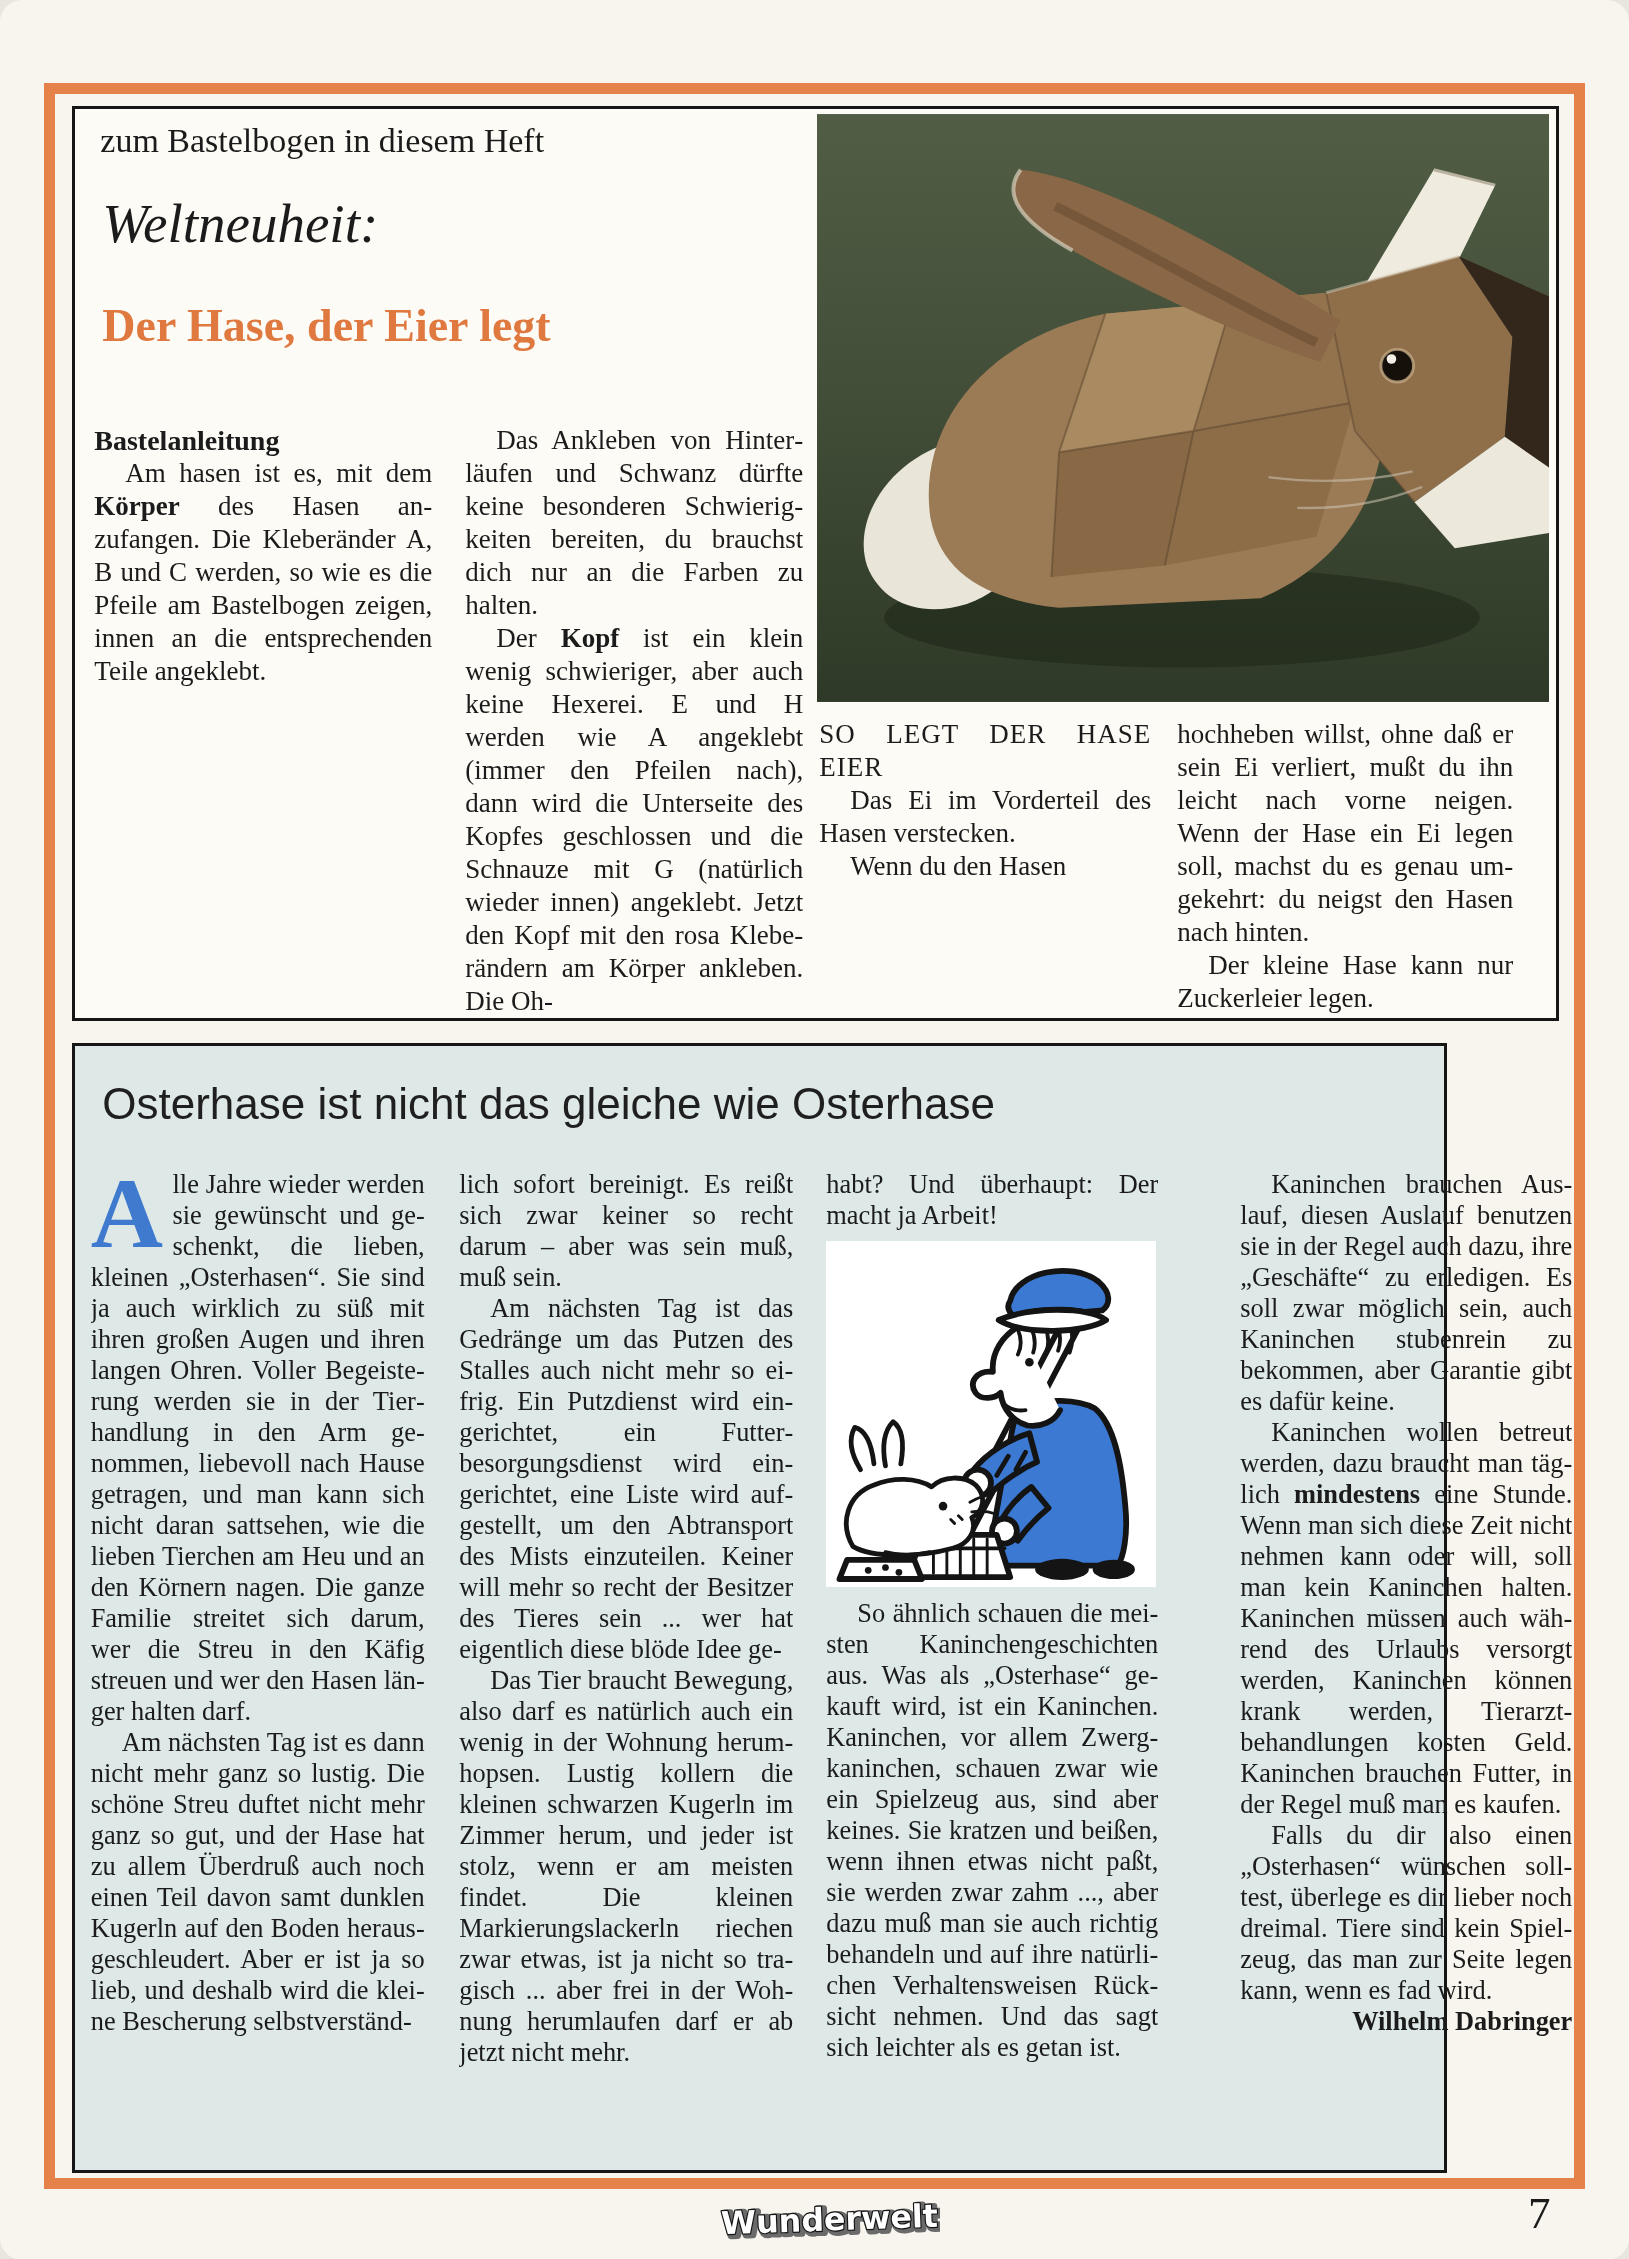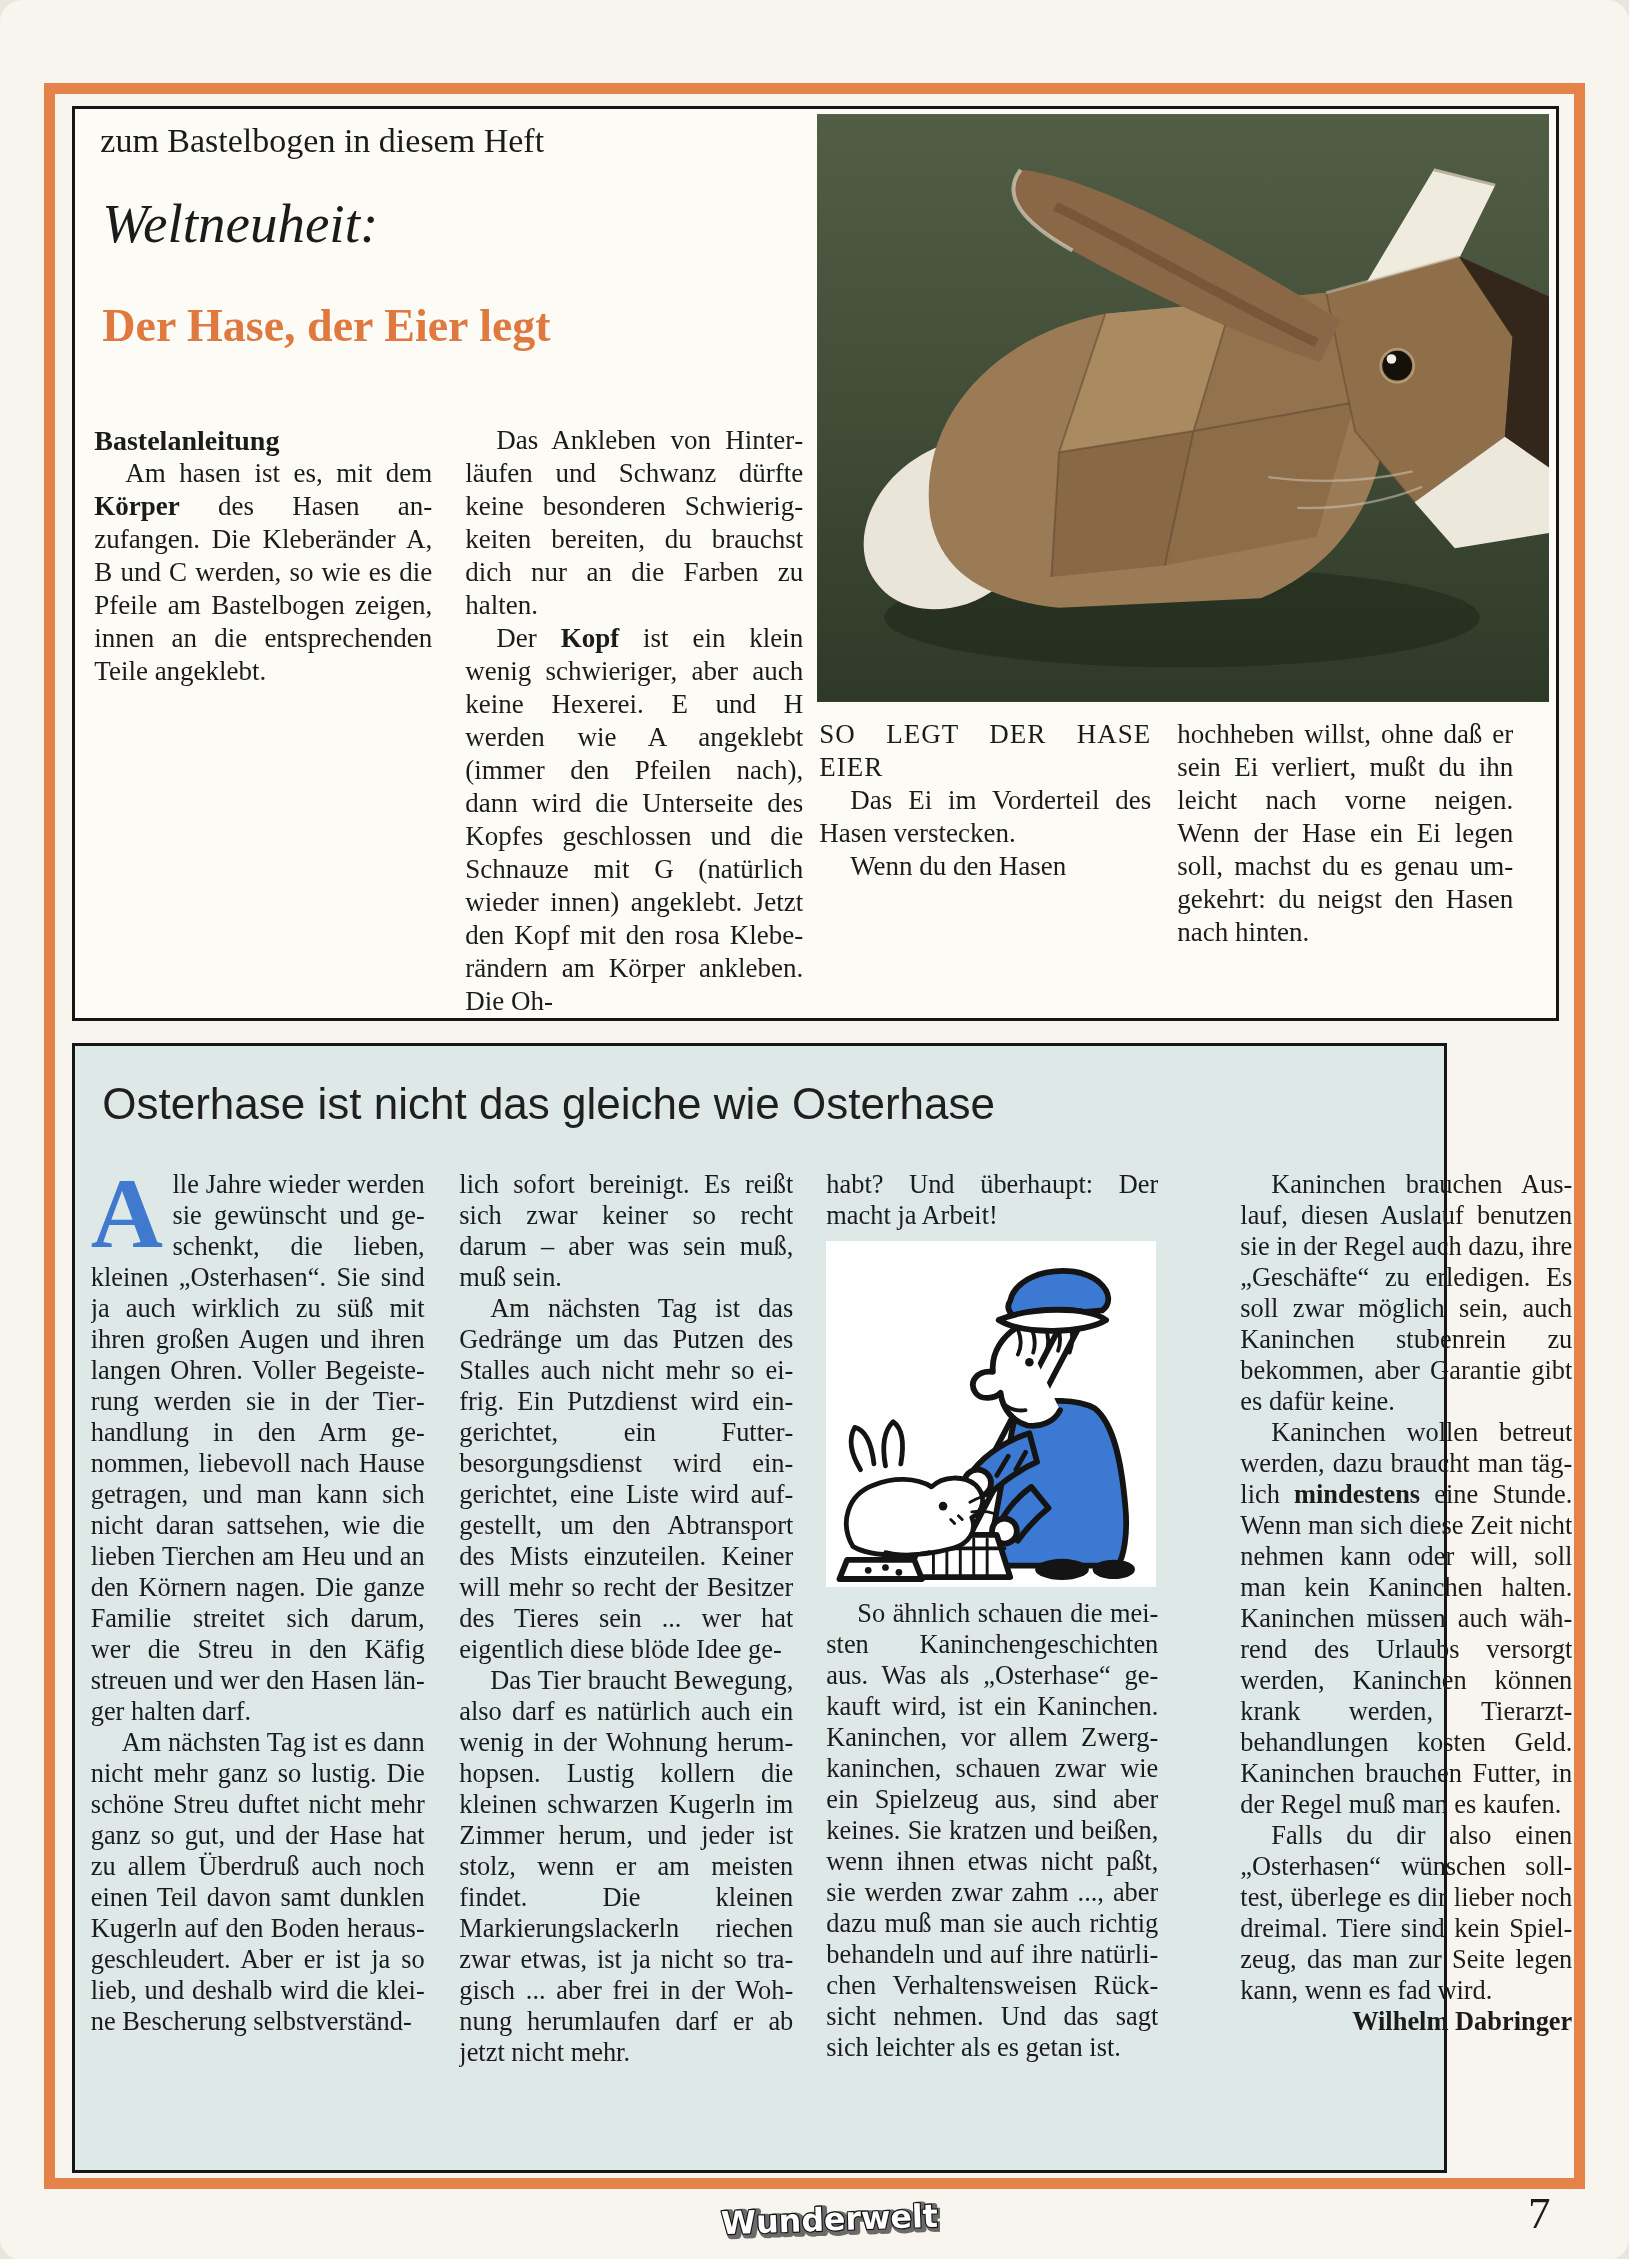--- a/index.html
+++ b/index.html
@@ -120,20 +120,21 @@
       </div>
 
       <div class="col c3">
         <p class="caps-head">SO LEGT DER HASE EIER</p>
         <p class="ind">Das Ei im Vorder­teil des Hasen ver­stecken.</p>
         <p class="ind">Wenn du den Hasen</p>
       </div>
 
       <div class="col c4">
         <p>hoch­heben willst, ohne daß er sein Ei ver­liert, mußt du ihn leicht nach vorne nei­gen. Wenn der Hase ein Ei legen soll, machst du es genau um­gekehrt: du neigst den Hasen nach hinten.</p>
+        <p class="ind">Der kleine Hase kann nur Zucker­leier legen.</p>
       </div>
     </section>
 
     <section class="box bottom-box">
       <div class="heading-sans">Osterhase ist nicht das gleiche wie Osterhase</div>
 
       <div class="col bcol bc1">
         <p><span class="dropcap">A</span><span>lle Jahre wieder wer­den sie ge­wünscht und ge­schenkt, die lieben, klei­nen „Osterhasen“. Sie sind ja auch wirk­lich zu süß mit ihren großen Augen und ihren langen Ohren. Voller Begeiste­rung werden sie in der Tier­handlung in den Arm ge­nommen, liebe­voll nach Hause ge­tragen, und man kann sich nicht daran satt­sehen, wie die lieben Tier­chen am Heu und an den Kör­nern nagen. Die ganze Fami­lie strei­tet sich darum, wer die Streu in den Käfig streu­en und wer den Hasen län­ger hal­ten darf.</span></p>
         <p class="ind">Am näch­sten Tag ist es dann nicht mehr ganz so lu­stig. Die schöne Streu duf­tet nicht mehr ganz so gut, und der Hase hat zu allem Über­druß auch noch einen Teil davon samt dunk­len Ku­gerln auf den Boden heraus­ge­schleudert. Aber er ist ja so lieb, und des­halb wird die klei­ne Be­scherung selbstverständ-</p>
       </div>

